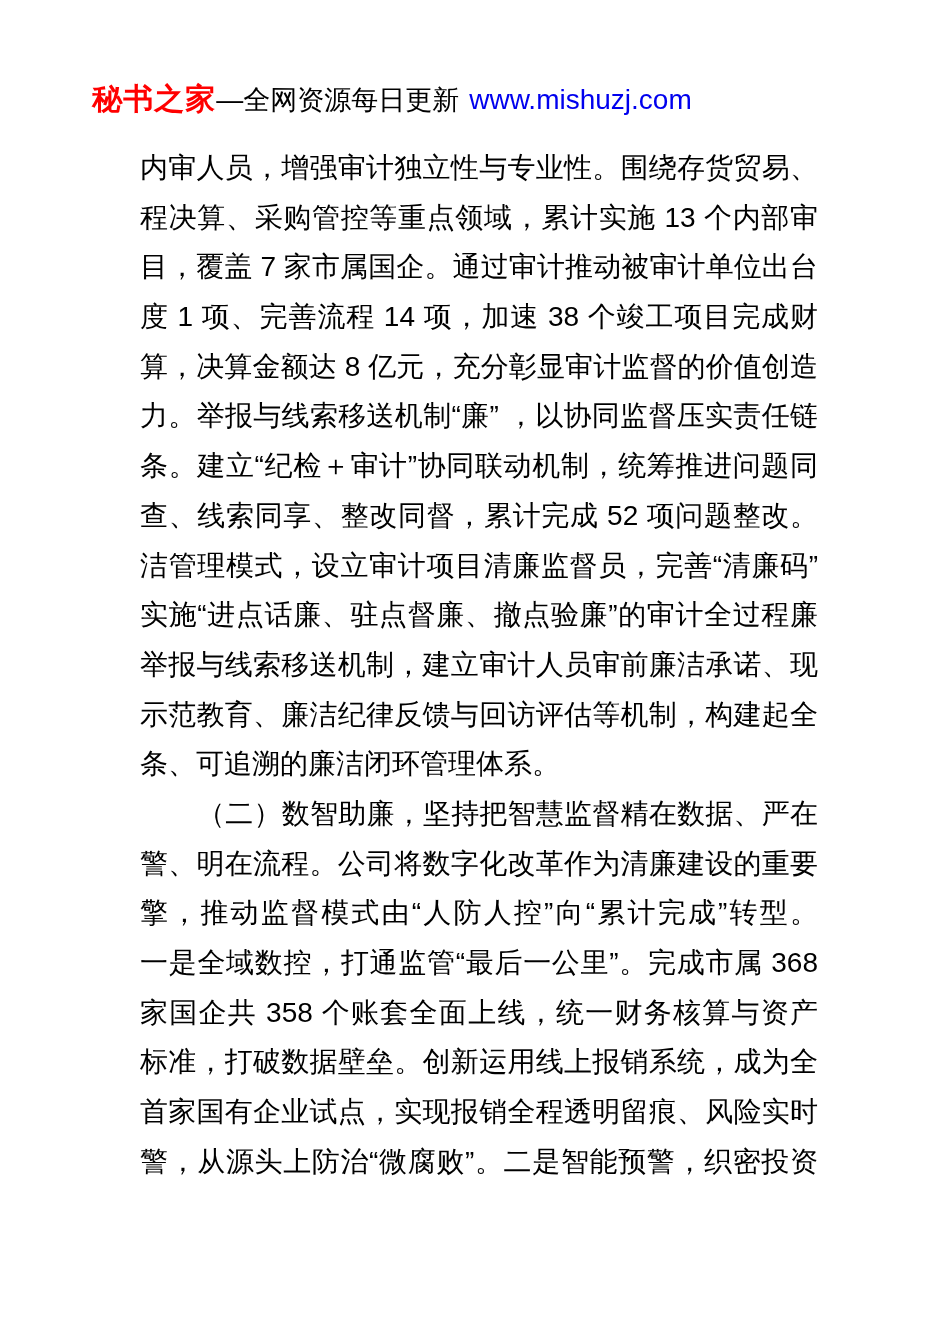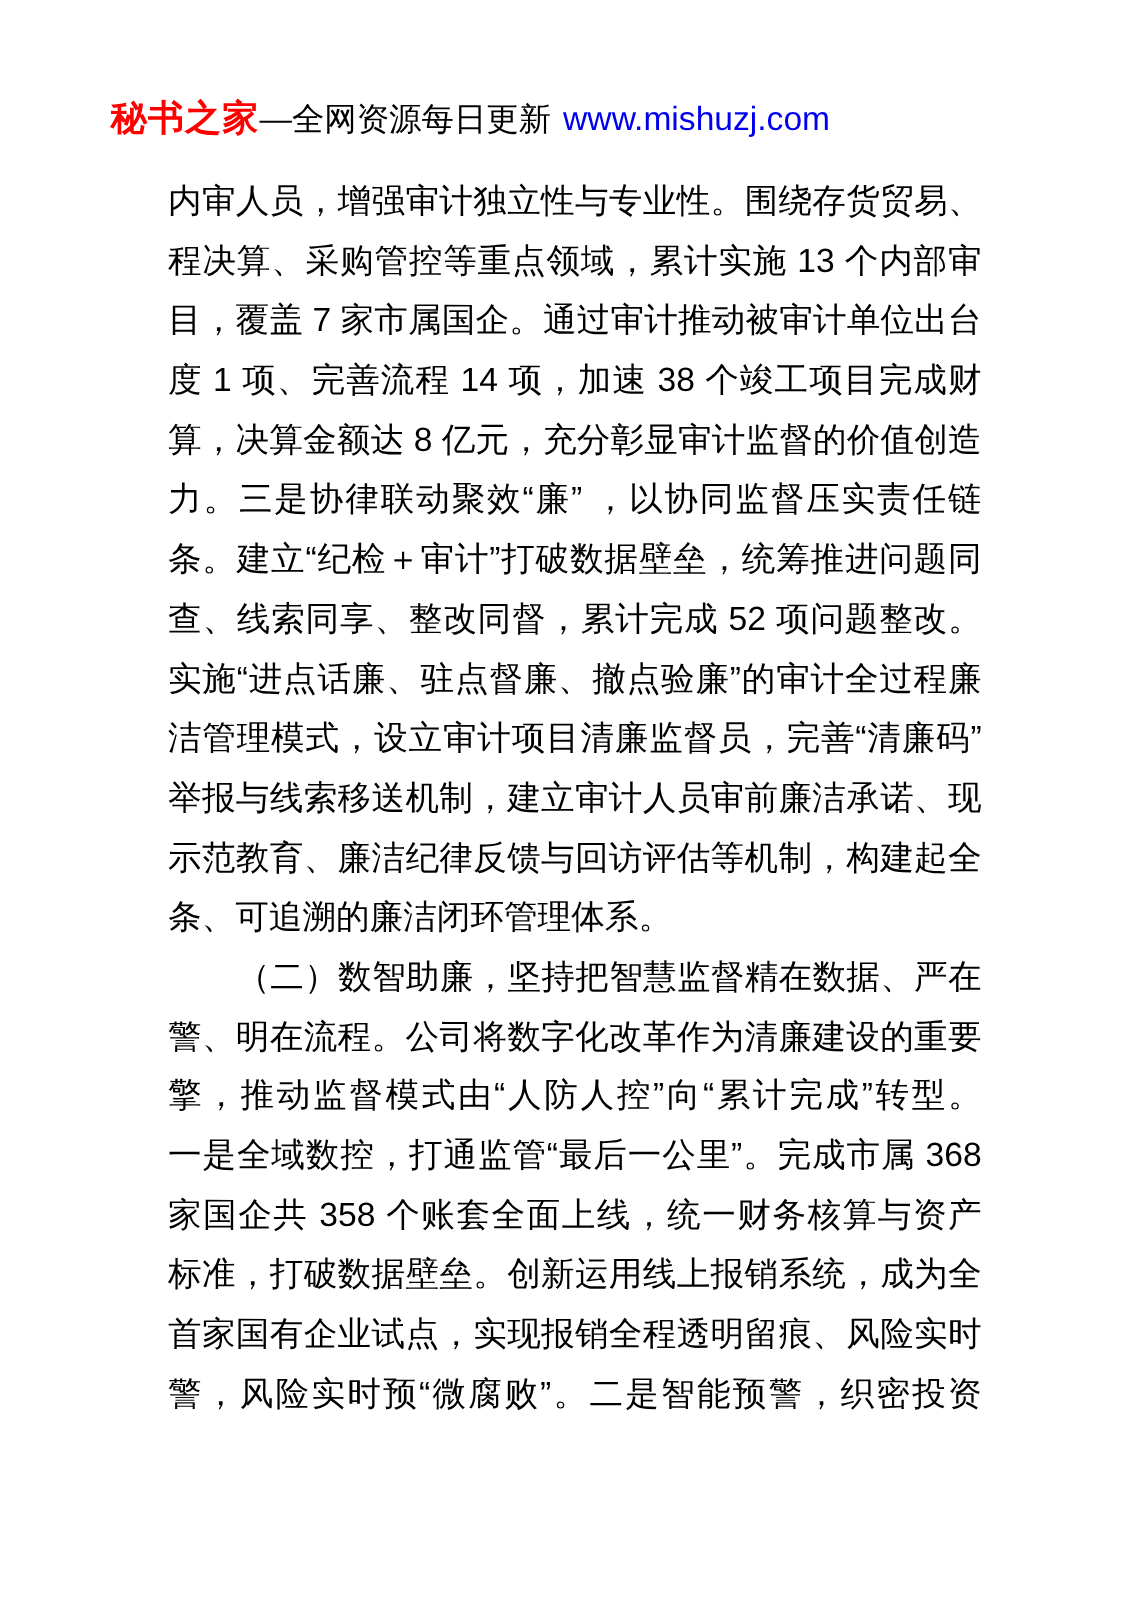--- a/index.html
+++ b/index.html
@@ -75,30 +75,30 @@
 <div class="page">
   <div class="header">
     <span class="site-name">秘书之家</span><span class="tagline">—全网资源每日更新</span><span class="site-url">www.mishuzj.com</span>
   </div>
   <div class="content">
       <div class="line">内审人员，增强审计独立性与专业性。围绕存货贸易、工</div>
       <div class="line">程决算、采购管控等重点领域，累计实施 13 个内部审计项</div>
       <div class="line">目，覆盖 7 家市属国企。通过审计推动被审计单位出台制</div>
       <div class="line">度 1 项、完善流程 14 项，加速 38 个竣工项目完成财务决</div>
       <div class="line">算，决算金额达 8 亿元，充分彰显审计监督的价值创造能</div>
-      <div class="line">力。三是协律联动聚效“廉” ，以协同监督压实责任链</div>
-      <div class="line">条。建立“纪检＋审计”打破数据壁垒，统筹推进问题同</div>
+      <div class="line">力。举报与线索移送机制“廉” ，以协同监督压实责任链</div>
+      <div class="line">条。建立“纪检＋审计”协同联动机制，统筹推进问题同</div>
       <div class="line">查、线索同享、整改同督，累计完成 52 项问题整改。创新</div>
+      <div class="line">洁管理模式，设立审计项目清廉监督员，完善“清廉码”</div>
       <div class="line">实施“进点话廉、驻点督廉、撤点验廉”的审计全过程廉</div>
-      <div class="line">洁管理模式，设立审计项目清廉监督员，完善“清廉码”</div>
       <div class="line">举报与线索移送机制，建立审计人员审前廉洁承诺、现场</div>
       <div class="line">示范教育、廉洁纪律反馈与回访评估等机制，构建起全链</div>
       <div class="line no-justify">条、可追溯的廉洁闭环管理体系。</div>
       <div class="line indent">（二）数智助廉，坚持把智慧监督精在数据、严在预</div>
       <div class="line">警、明在流程。公司将数字化改革作为清廉建设的重要引</div>
       <div class="line">擎，推动监督模式由“人防人控”向“累计完成”转型。</div>
       <div class="line">一是全域数控，打通监管“最后一公里”。完成市属 368</div>
       <div class="line">家国企共 358 个账套全面上线，统一财务核算与资产监管</div>
       <div class="line">标准，打破数据壁垒。创新运用线上报销系统，成为全省</div>
       <div class="line">首家国有企业试点，实现报销全程透明留痕、风险实时预</div>
-      <div class="line">警，风险实时预“微腐败”。二是智能预警，织密投资</div>
+      <div class="line">警，从源头上防治“微腐败”。二是智能预警，织密投资</div>
     </div>
 </div>
 
 </body></html>

